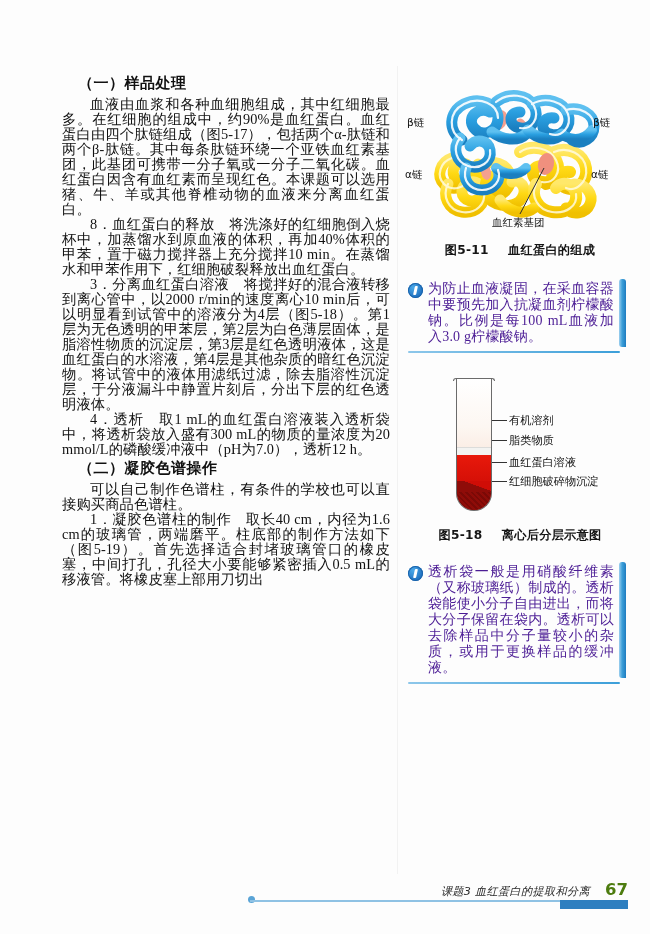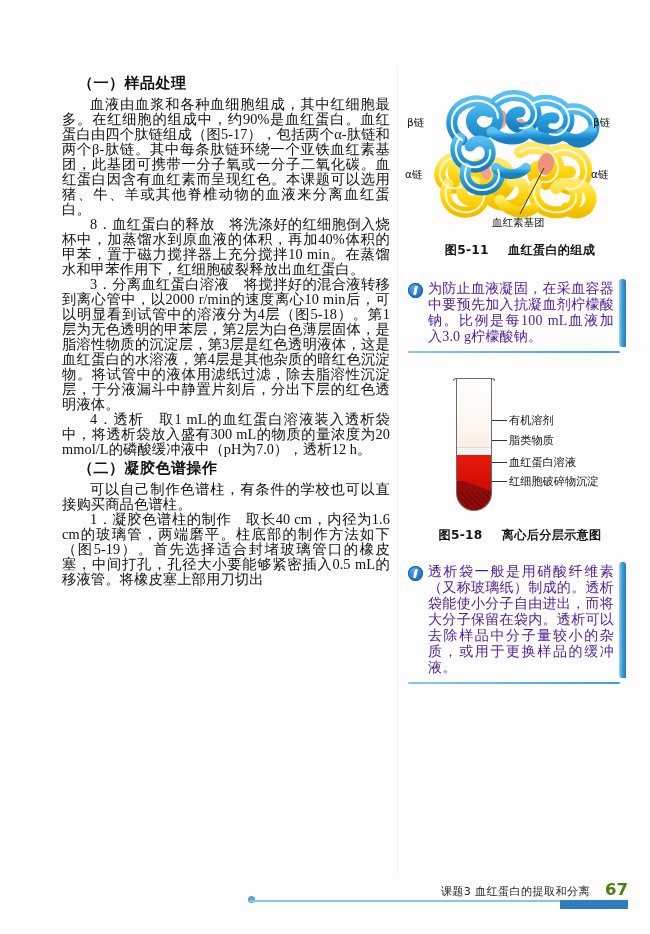--- a/index.html
+++ b/index.html
@@ -234,20 +234,21 @@
     background: #2e7fc0;
   }
   .footer-text {
     position: absolute;
     right: 60px;
     top: 0px;
     font-family: "DejaVu Sans", "Liberation Sans", sans-serif;
     font-size: 11.2px;
     color: #2a2a2a;
     letter-spacing: 0.3px;
+    font-style: italic;
   }
   .footer-page {
     position: absolute;
     right: 22px;
     top: -4px;
     font-family: "DejaVu Sans", "Liberation Sans", sans-serif;
     font-size: 16.5px;
     font-weight: bold;
     color: #4d7c0f;
   }

